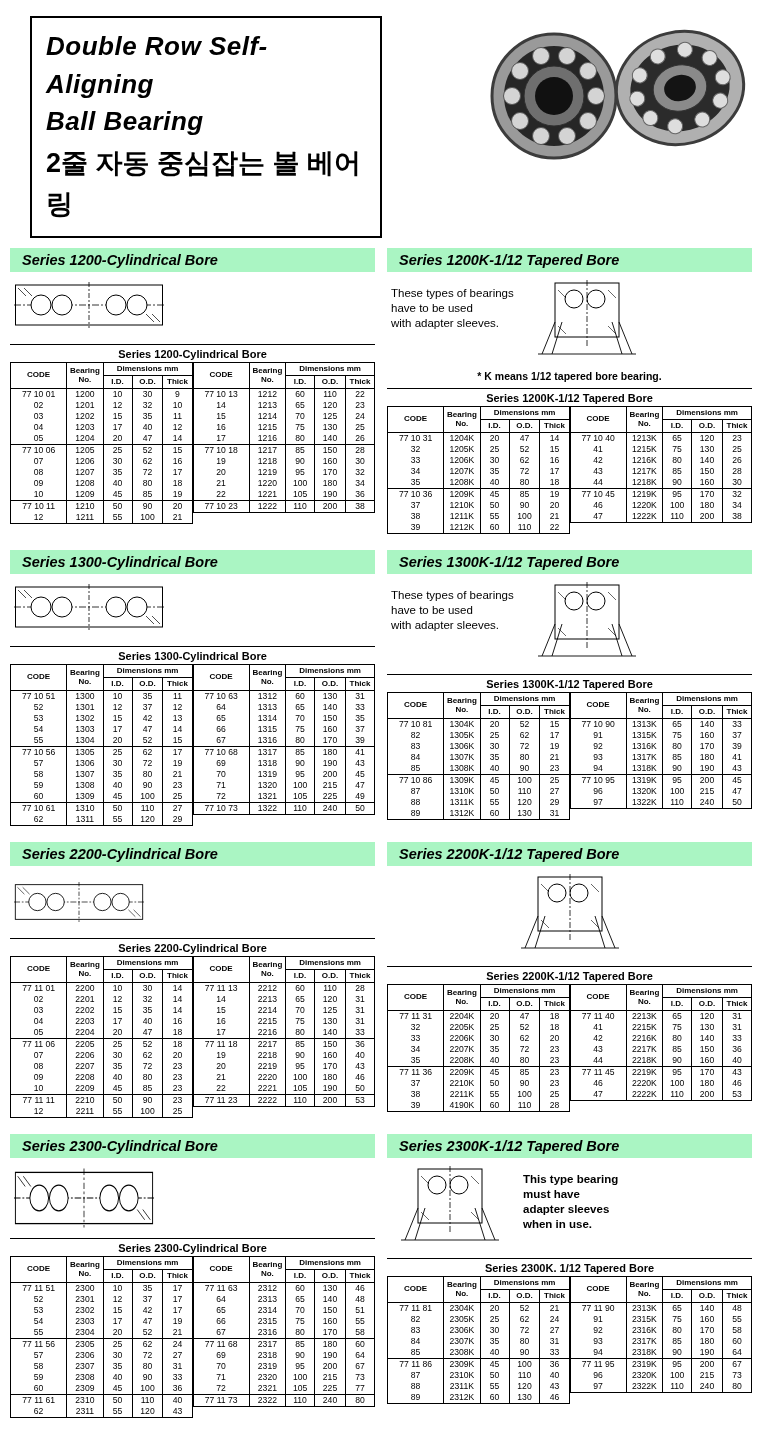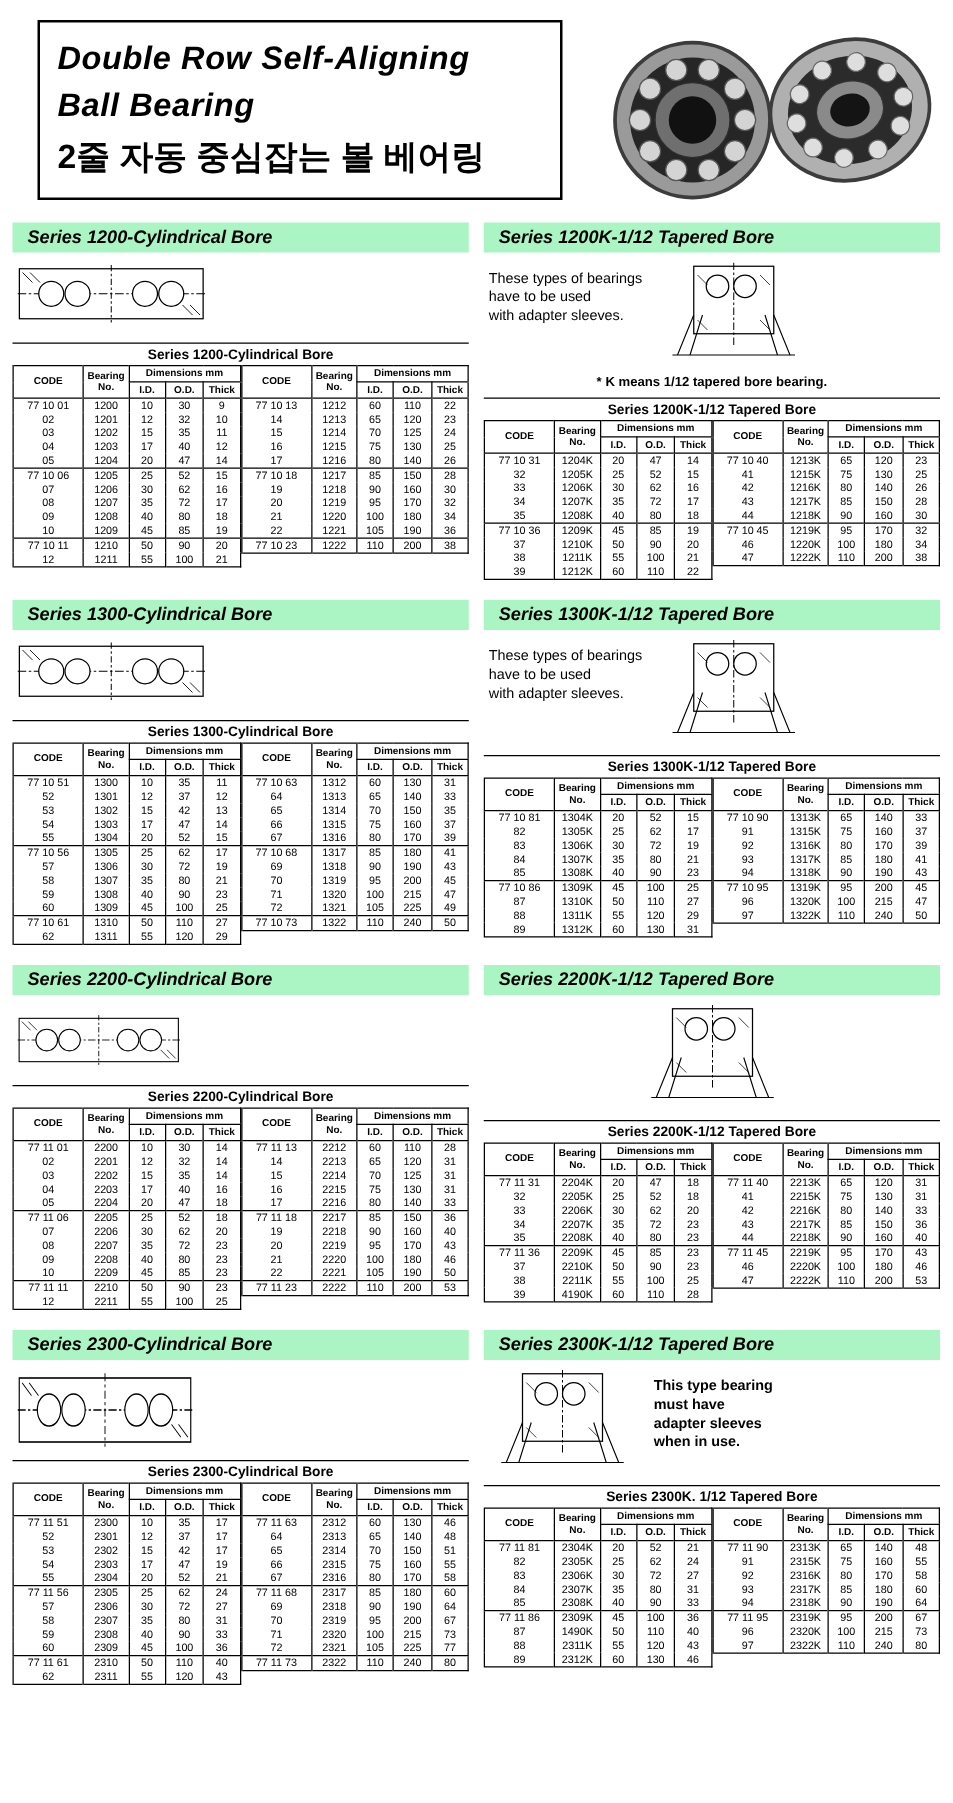--- a/index.html
+++ b/index.html
@@ -1,21 +1,21 @@
 <!DOCTYPE html>
 <html style="--banner: #aaf5c3;"><head>
 <meta charset="utf-8">
 <style>
   html,body{margin:0;padding:0;background:#fff;}
   body{width:762px;font-family:"Liberation Sans",sans-serif;color:#000;}
   .page{width:762px;box-sizing:border-box;padding:12px 0 18px;}
 
   
   .topbar{display:flex;align-items:flex-start;padding:4px 6px 10px 30px;gap:10px;}
-  .title-box{border:2px solid #000;padding:10px 14px 12px;width:420px;box-sizing:border-box;}
+  .title-box{border:2px solid #000;padding:10px 14px 12px;width:352px;box-sizing:border-box;}
   .t1{font-style:italic;font-weight:bold;font-size:26px;line-height:1.45;letter-spacing:.5px;}
   .t2{font-weight:bold;font-size:27px;line-height:1.5;margin-top:2px;}
   .photos{flex:1;display:flex;justify-content:flex-end;padding-right:2px;}
 
   
   .grid{display:grid;grid-template-columns:1fr 1fr;column-gap:12px;row-gap:16px;padding:0 10px;}
   .sec{min-width:0;}
   .banner{background:var(--banner,#aaf5c3);font-style:italic;font-weight:bold;font-size:14.5px;
           padding:4px 12px;margin-bottom:6px;}
   .secbody{padding:2px 4px 6px;display:flex;align-items:flex-start;gap:14px;min-height:56px;}
@@ -1696,21 +1696,21 @@
               <tbody class="group">
                 <tr>
                   <td>77 11 86</td>
                   <td>2309K</td>
                   <td>45</td>
                   <td>100</td>
                   <td>36</td>
                 </tr>
                 <tr>
                   <td>87</td>
-                  <td>1490K</td>
+                  <td>2310K</td>
                   <td>50</td>
                   <td>110</td>
                   <td>40</td>
                 </tr>
                 <tr>
                   <td>88</td>
                   <td>2311K</td>
                   <td>55</td>
                   <td>120</td>
                   <td>43</td>

